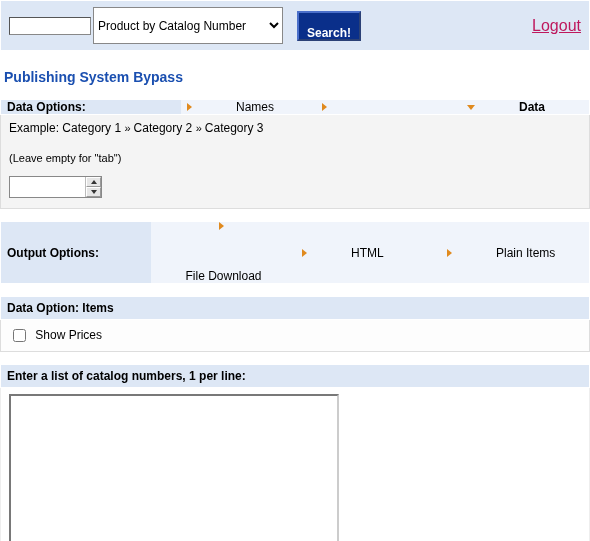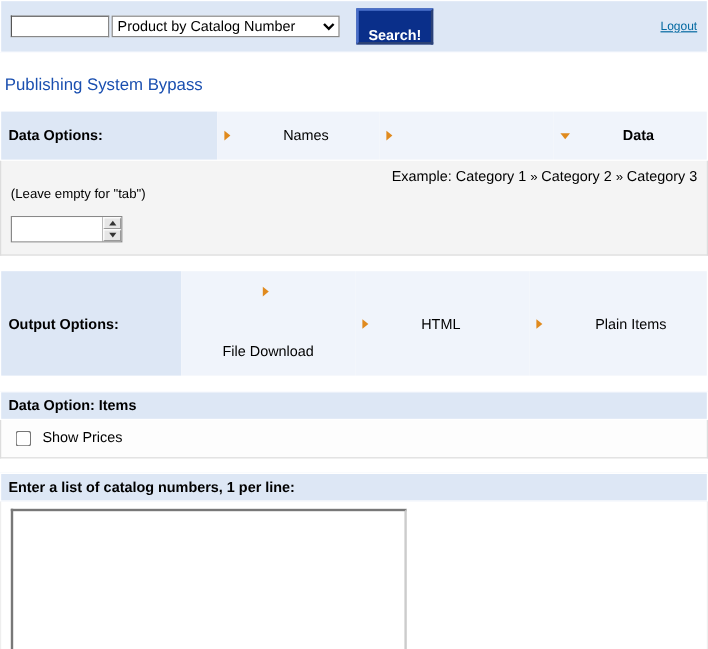--- a/index.html
+++ b/index.html
@@ -27,60 +27,60 @@
     height: 18px;
     border: 1px solid #888;
     border-top-color: #555;
     border-left-color: #555;
     font-size: 12px;
     padding: 0 2px;
     background: #fff;
   }
   .topbar select {
     width: 190px;
-    height: 18px;
+    height: 37px;
     font-size: 12px;
     margin-left: 2px;
     border: 1px solid #888;
     background: #fff;
   }
   .search-btn {
     background: #0a2f8a;
     color: #fff;
     font-weight: bold;
     font-size: 12px;
     border: 2px outset #4a6fca;
     padding: 13px 8px;
     margin-left: 14px;
     cursor: pointer;
     height: 20px;
   }
   .logout {
     margin-left: auto;
-    color: #0369a1;
+    color: #be185d;
     text-decoration: underline;
     cursor: pointer;
-    font-size: 10px;
+    font-size: 16px;
   }
   .content {
     padding: 0;
   }
   .title {
     color: #1a4fb0;
-    font-weight: normal;
+    font-weight: bold;
     font-size: 14px;
     padding: 18px 4px 14px 4px;
   }
   .band-row {
     display: flex;
     width: 100%;
     border: 1px solid #fff;
   }
   .band-row .cell {
-    padding: 13px 6px;
+    padding: 0 6px;
     display: flex;
     align-items: center;
     font-size: 12px;
   }
   .hdr-light { background: #dde7f5; font-weight: bold; }
   .hdr-pale { background: #f0f4fb; gap: 39px; }
   .arrow-right {
     display: inline-block;
     width: 0; height: 0;
     border-top: 4px solid transparent;
@@ -96,21 +96,21 @@
     border-top: 5px solid #e08a1e;
     margin-right: 5px;
   }
   .delimiter-box {
     background: #f4f4f4;
     border: 1px solid #ddd;
     border-top: none;
     padding: 6px 8px 10px 8px;
   }
   .delimiter-box .line1 { font-weight: bold; font-size: 12px; margin-bottom: 2px; }
-  .delimiter-box .line2 { font-size: 12px; margin-bottom: 2px; text-align: right; }
+  .delimiter-box .line2 { font-size: 12px; margin-bottom: 17px; }
   .raquo { font-size: 11px; }
   .delimiter-box .line3 { font-size: 11px; margin-bottom: 12px; }
   .spinner-wrap {
     display: inline-flex;
     align-items: stretch;
     border: 1px solid #888;
     height: 22px;
     background: #fff;
   }
   .spinner-wrap input {

